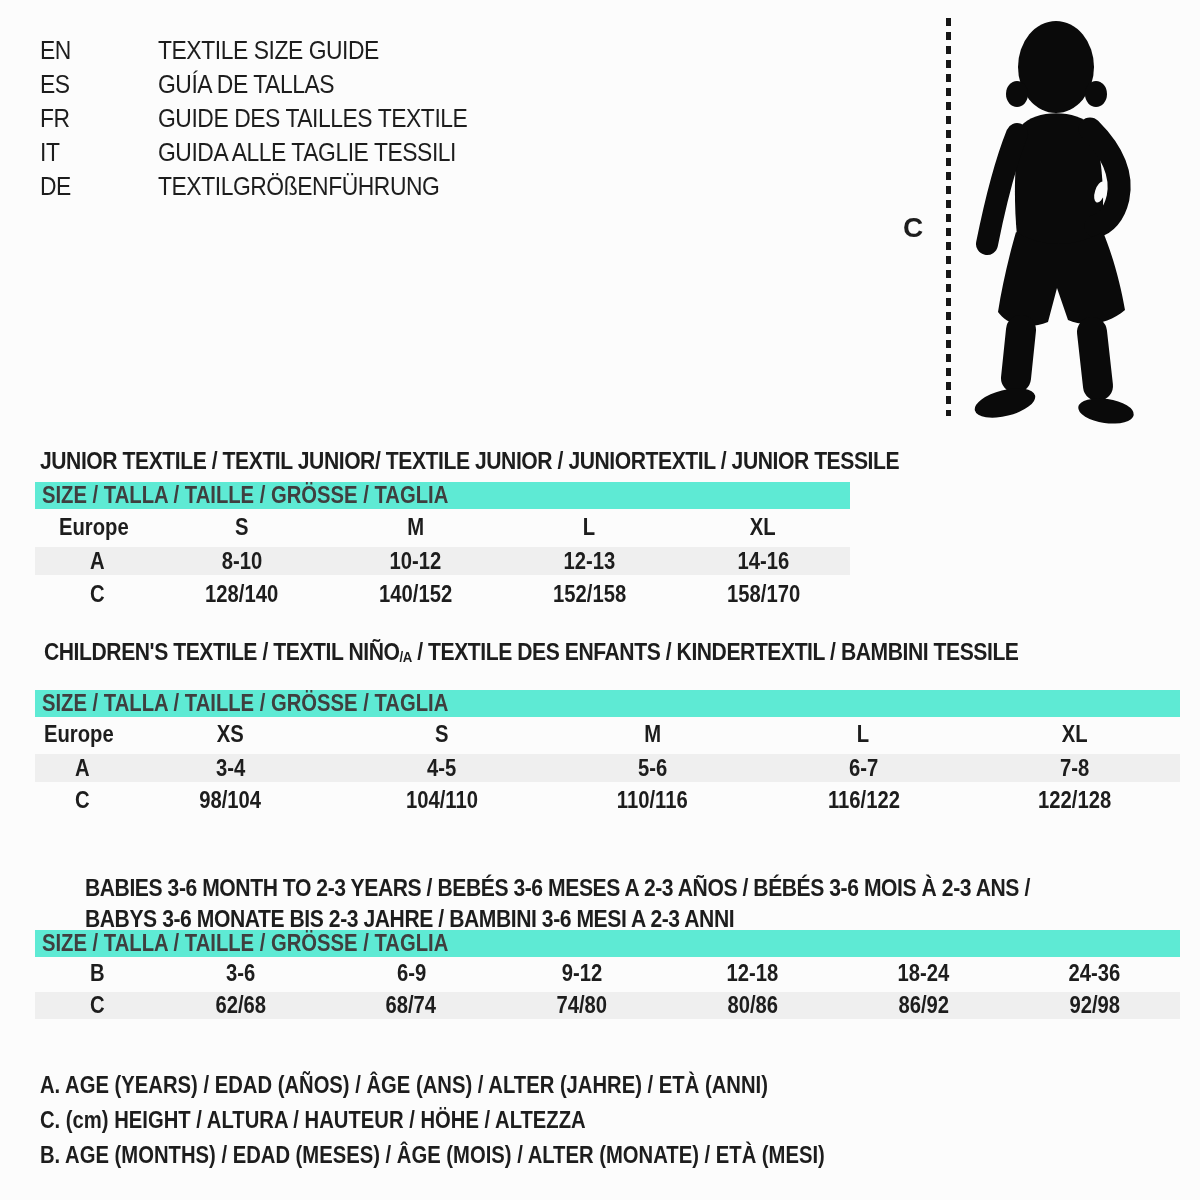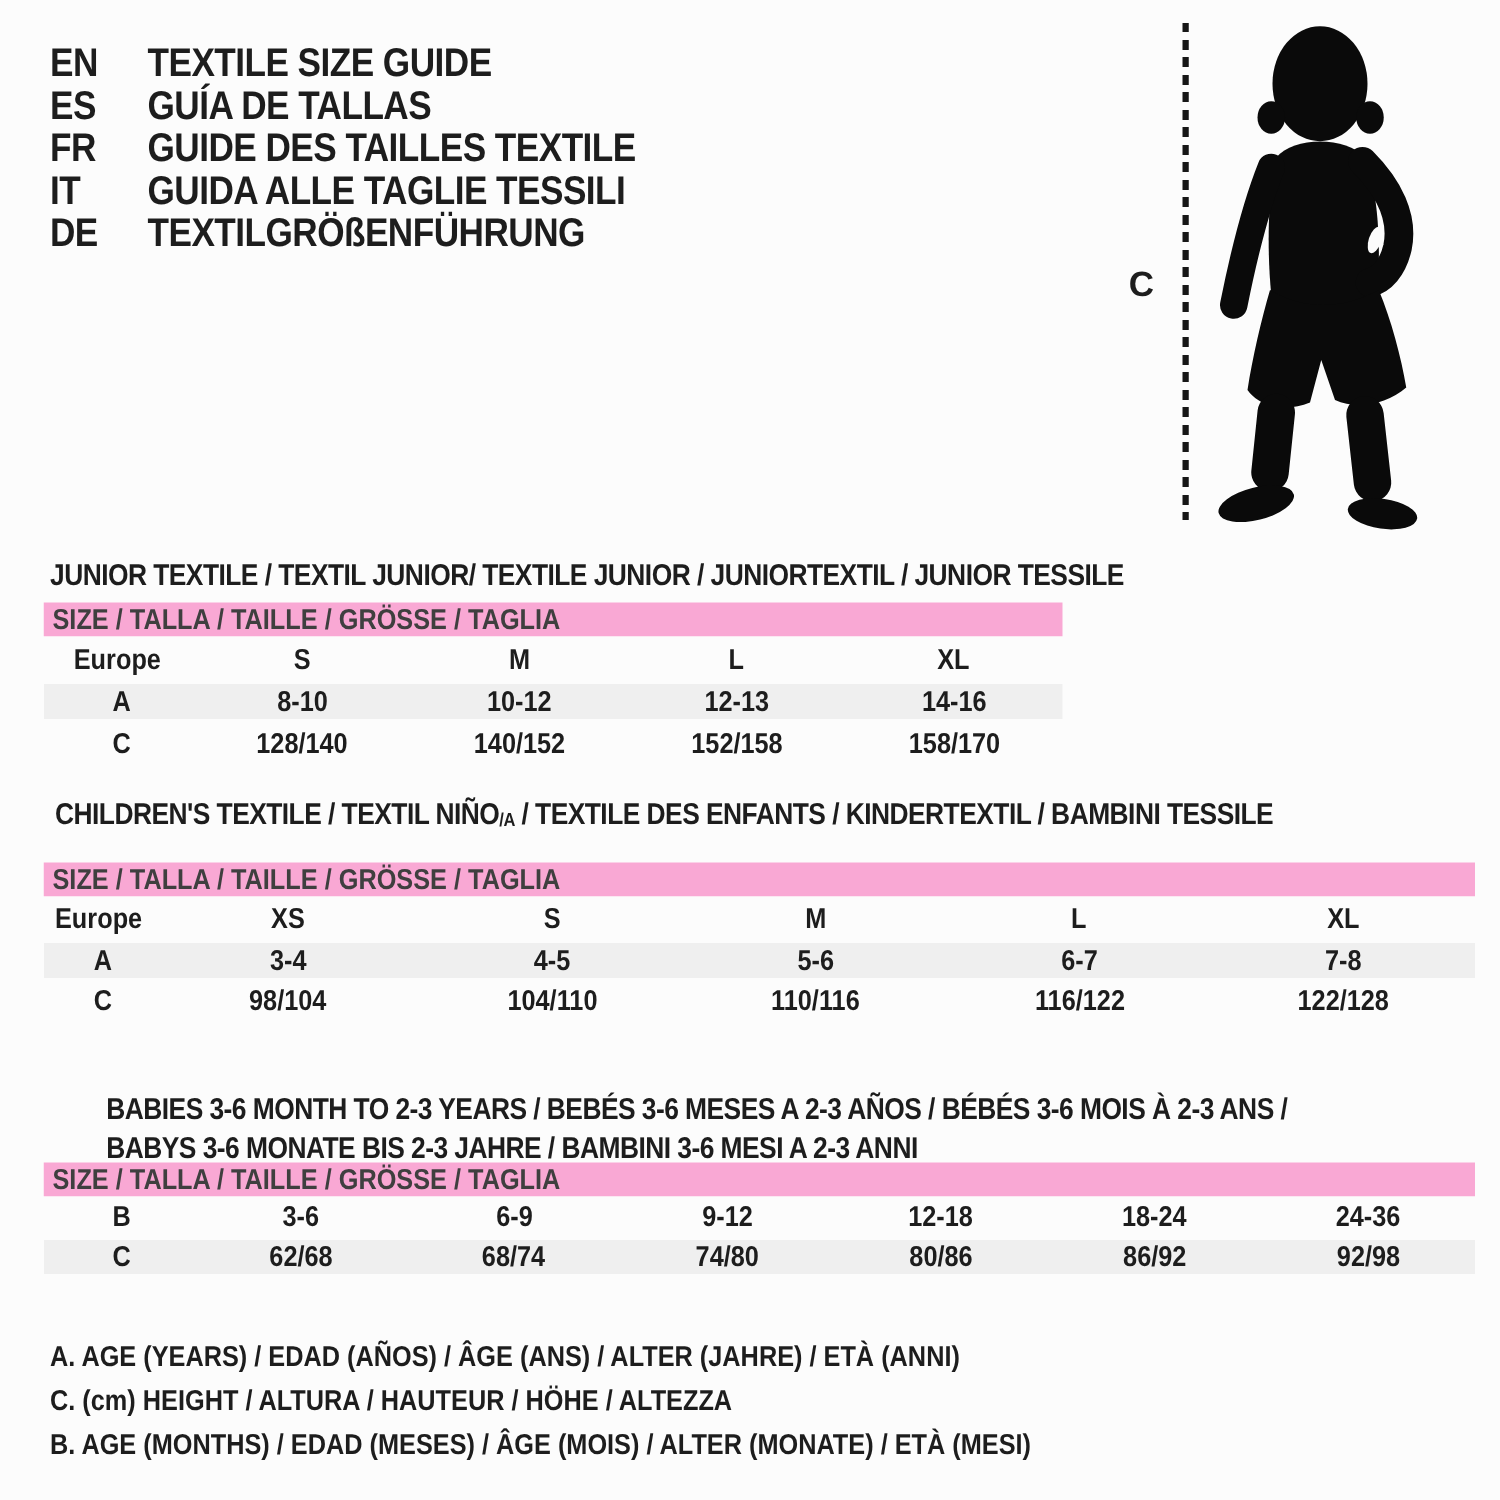--- a/index.html
+++ b/index.html
@@ -8,31 +8,31 @@
     background:#fcfcfc; color:#1d1d1d;
     font-family:"Liberation Sans", sans-serif;
     -webkit-font-smoothing:antialiased;
   }
   .abs { position:absolute; }
   
   .cond  { display:inline-block; transform:scaleX(0.88); transform-origin:left center; white-space:nowrap; }
   .condc { display:inline-block; transform:scaleX(0.88); transform-origin:center center; white-space:nowrap; }
 
   
-  .lang-row { display:flex; height:34px; align-items:center; font-size:32px; font-weight:700; letter-spacing:-0.5px; }
+  .lang-row { display:flex; height:34px; align-items:center; font-size:26px; font-weight:400; letter-spacing:-0.5px;gap:40px; }
   .lang-code { width:78px; flex:0 0 78px; }
 
   
   .sec-heading { font-size:24px; font-weight:700; letter-spacing:-0.5px; }
   .sub-a { font-size:15px; vertical-align:-2px; }
 
   
   .size-table { position:absolute; }
   .thead {
-    background:#f9a8d4; height:27px; display:flex; align-items:center;
+    background:#5eead4; height:27px; display:flex; align-items:center;
     padding-left:7px; font-size:23px; font-weight:700; color:#3f3f3f;
   }
   .trow { display:grid; align-items:center; font-size:23px; font-weight:700; }
   .trow .lbl  { text-align:center; padding-left:7px; }
   .trow .cell { text-align:center; }
   .shaded {
     background:#efefef; background-clip:padding-box;
     border-top:2px solid transparent; border-bottom:2px solid transparent;
     box-sizing:border-box;
   }

